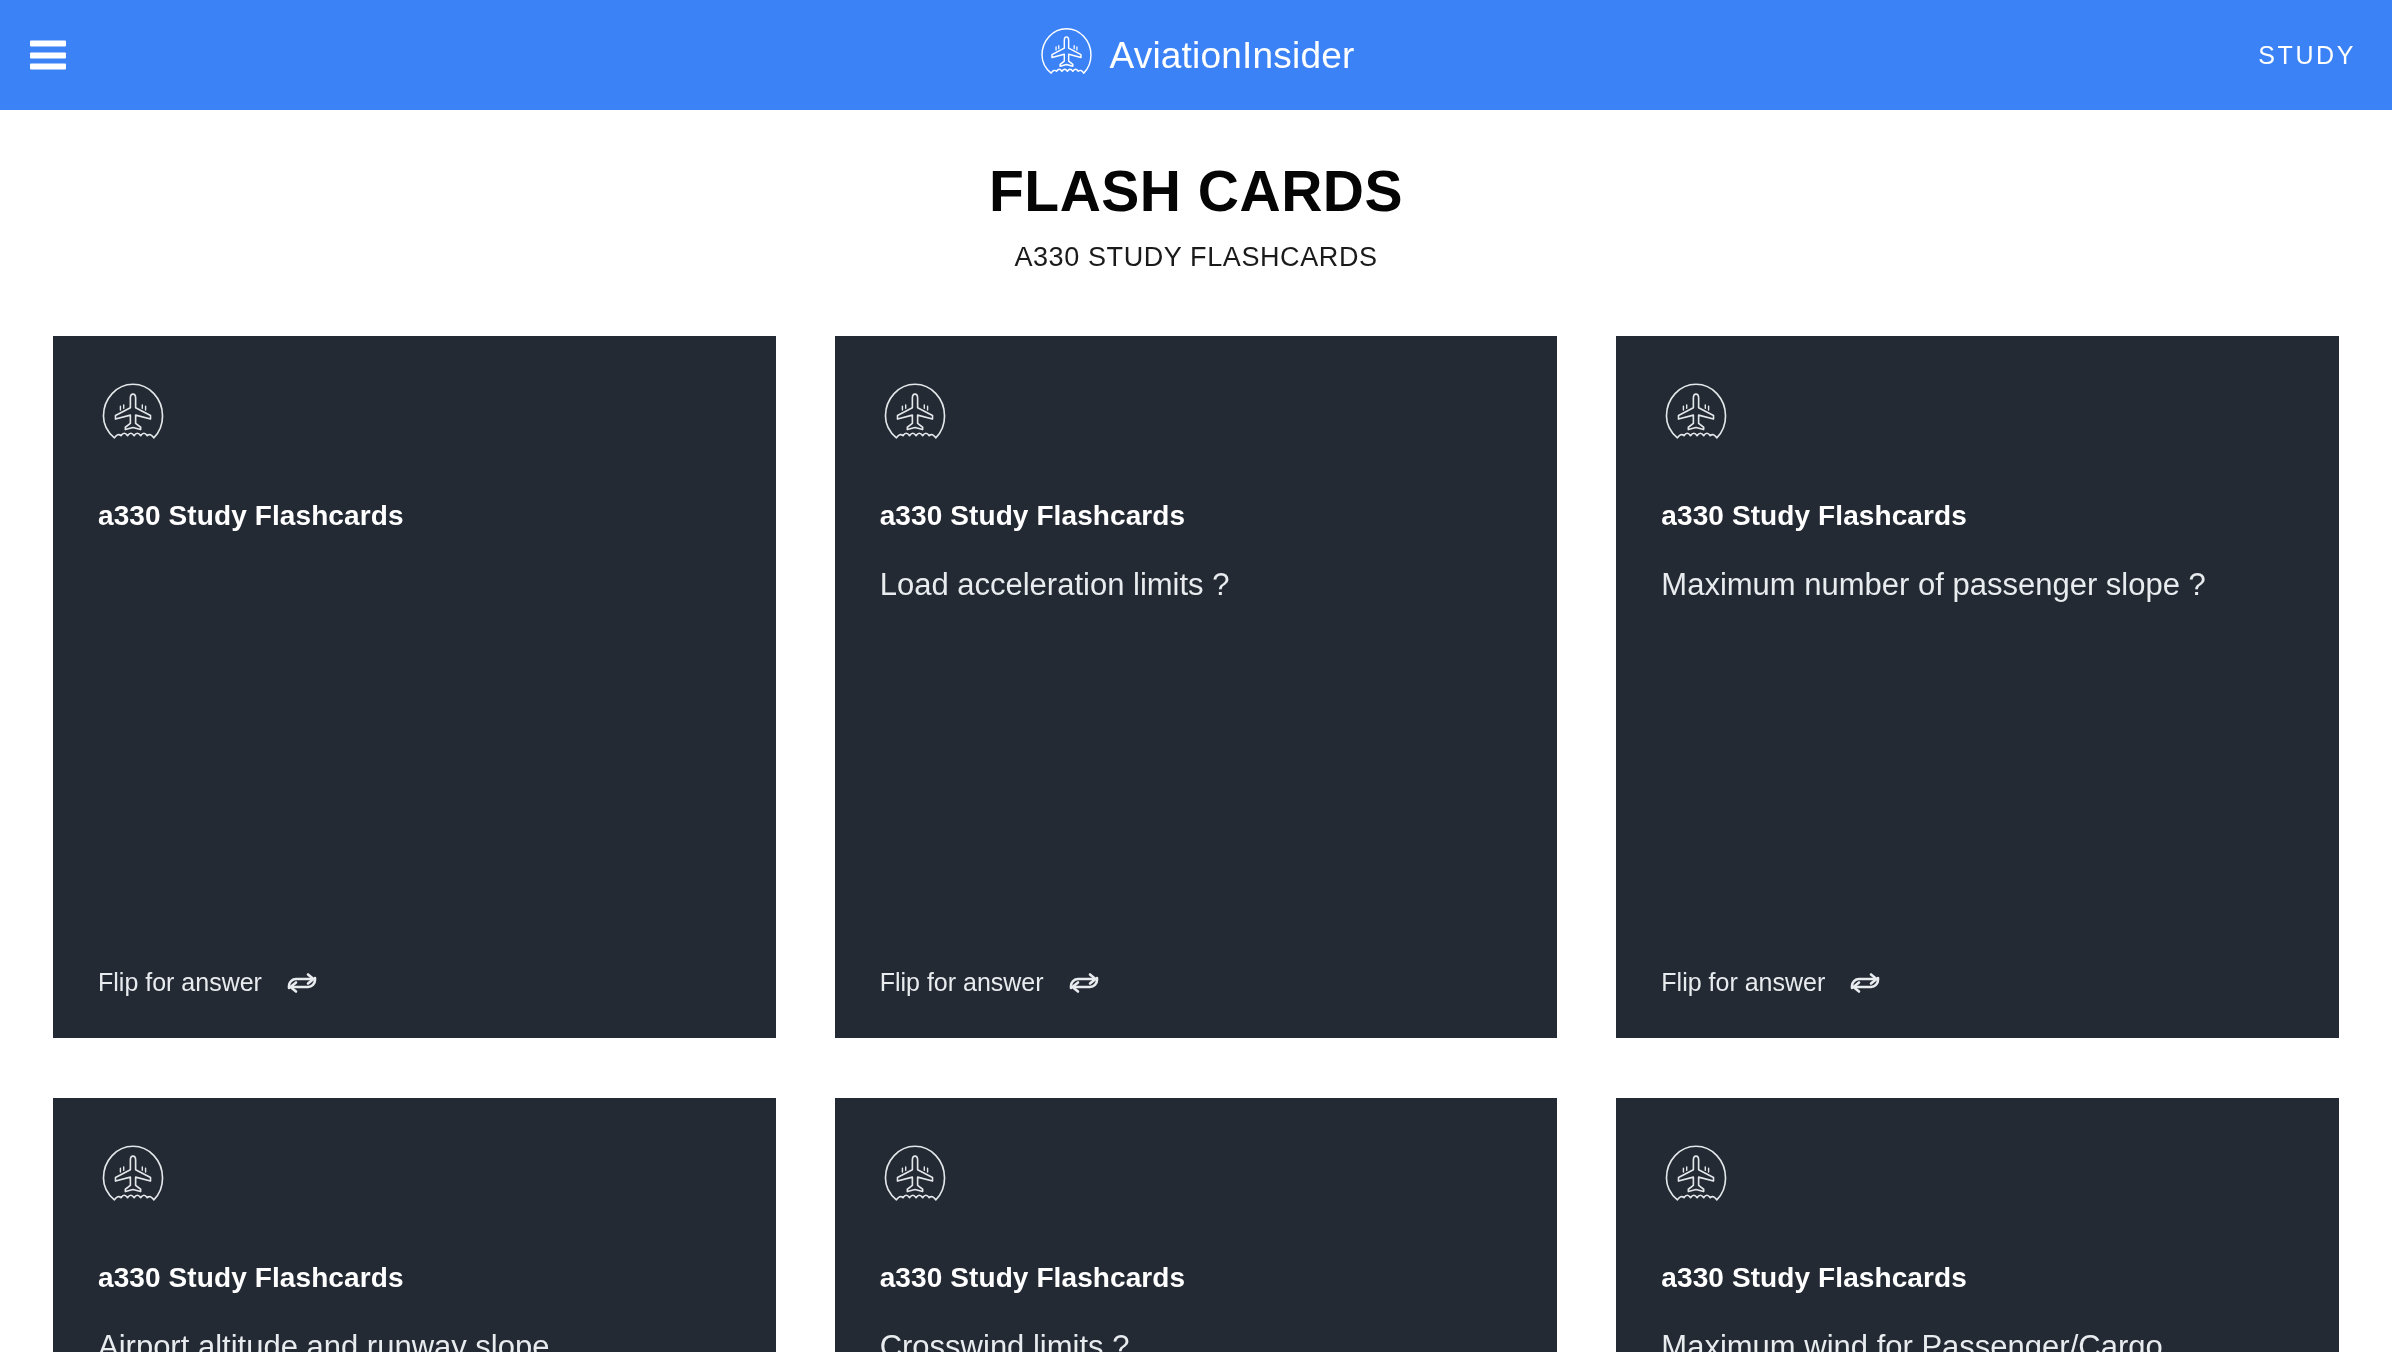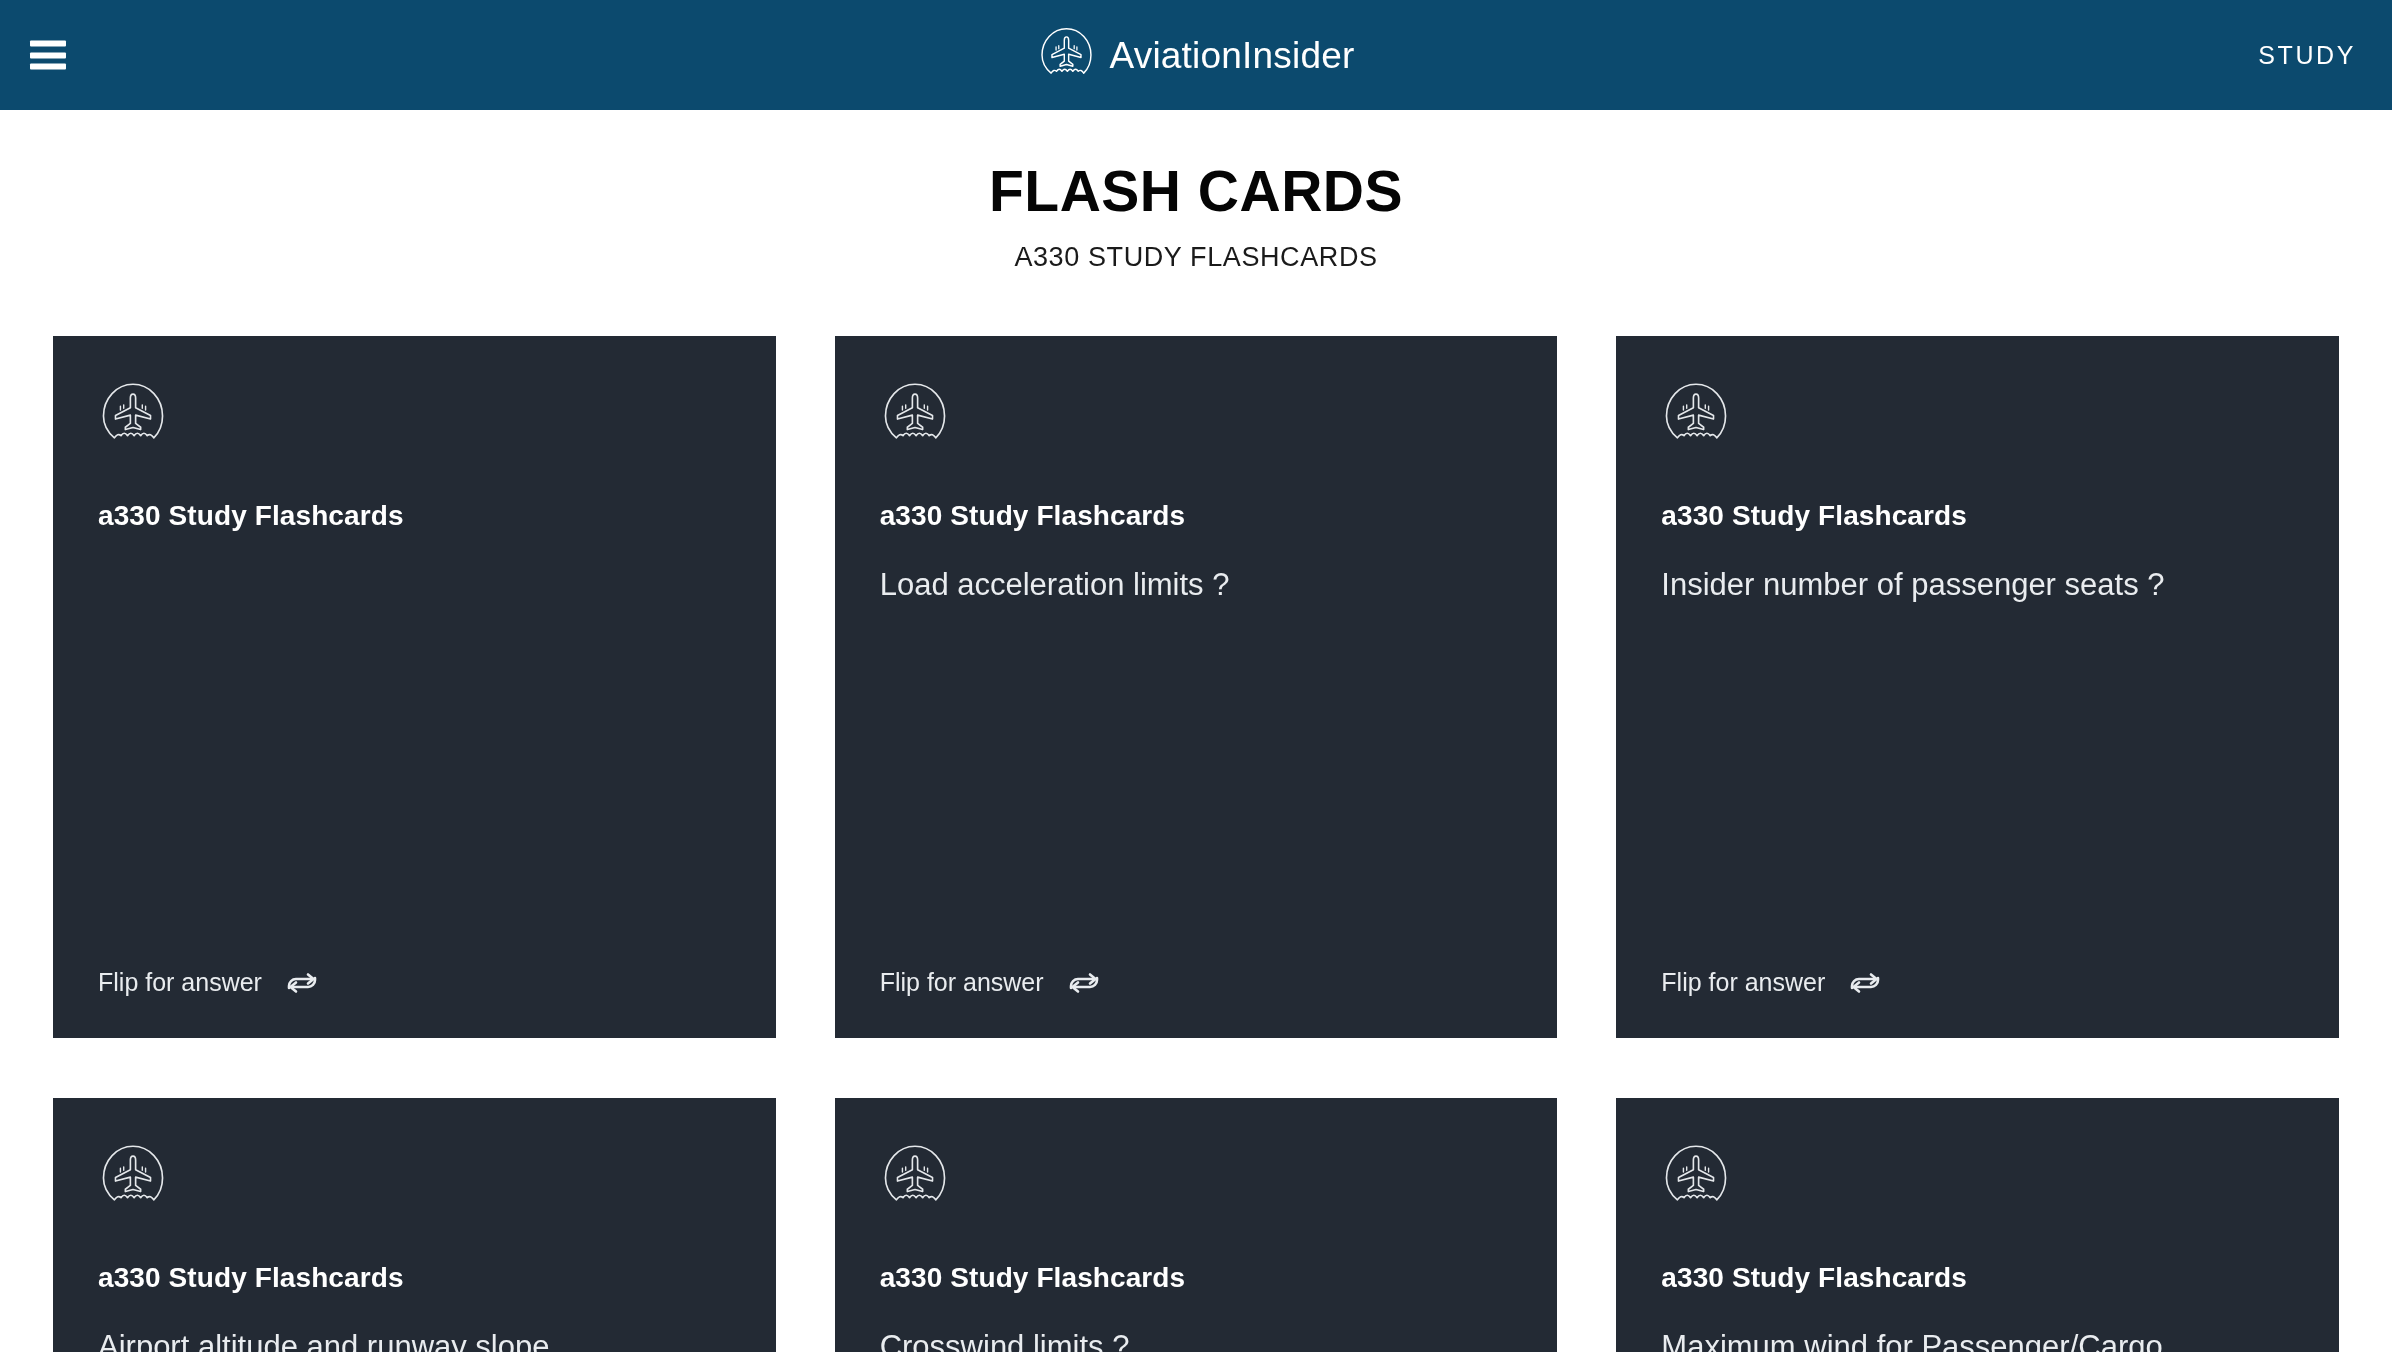--- a/index.html
+++ b/index.html
@@ -12,21 +12,21 @@
     overflow: hidden;
     background: #ffffff;
     font-family: "Liberation Sans", sans-serif;
     -webkit-font-smoothing: antialiased;
   }
 
   
   .header {
     position: relative;
     height: 110px;
-    background: #0c4a6e;
+    background: #3b82f6;
     display: flex;
     align-items: center;
     box-sizing: border-box;
   }
   .hamburger {
     position: absolute;
     left: 30px;
     top: 50%;
     transform: translateY(-50%);
     width: 36px;
@@ -230,21 +230,21 @@
     </div>
   </div>
 
   <div class="card">
     <svg class="card-icon" viewBox="0 0 64 64">
       <path d="M32 3 C 47 3 59 16 59 32 C 59 40 56 47 51 52 C 49 49 47 48 45 50 C 43 47 41 47 39 50 C 37 47 35 47 33 50 C 31 47 29 47 27 50 C 25 47 23 47 21 50 C 19 48 17 49 15 52 C 9 47 5 40 5 32 C 5 16 17 3 32 3 Z" fill="none" stroke="#e4e7ea" stroke-width="1.5" stroke-linejoin="round"></path>
       <path d="M32 12 C 33.6 12 34.4 13.6 34.4 15.6 L 34.4 24.5 L 48 31.6 L 48 34.8 L 34.4 31.2 L 34.4 38.8 L 39 42.3 L 39 44.4 L 32 42.5 L 25 44.4 L 25 42.3 L 29.6 38.8 L 29.6 31.2 L 16 34.8 L 16 31.6 L 29.6 24.5 L 29.6 15.6 C 29.6 13.6 30.4 12 32 12 Z" fill="none" stroke="#e4e7ea" stroke-width="1.5" stroke-linejoin="round"></path>
       <path d="M20.5 26.5 L 20.5 23 M23.5 25 L 23.5 21.8 M43.5 26.5 L 43.5 23 M40.5 25 L 40.5 21.8" fill="none" stroke="#e4e7ea" stroke-width="1.3" stroke-linecap="round"></path>
     </svg>
     <div class="card-kicker">a330 Study Flashcards</div>
-    <div class="card-question">Insider number of passenger seats ?</div>
+    <div class="card-question">Maximum number of passenger slope ?</div>
     <div class="card-spacer"></div>
     <div class="card-flip">
       <span>Flip for answer</span>
       <svg class="flip-icon" viewBox="0 0 40 30">
         <path d="M7 20 L 7 18 A 7 7 0 0 1 14 11 L 30 11" fill="none" stroke="#e9ecef" stroke-width="2.6" stroke-linecap="round"></path>
         <path d="M26 6.5 L 31.5 11 L 26 15.5" fill="none" stroke="#e9ecef" stroke-width="2.6" stroke-linecap="round" stroke-linejoin="round"></path>
         <path d="M33 10 L 33 12 A 7 7 0 0 1 26 19 L 10 19" fill="none" stroke="#e9ecef" stroke-width="2.6" stroke-linecap="round"></path>
         <path d="M14 14.5 L 8.5 19 L 14 23.5" fill="none" stroke="#e9ecef" stroke-width="2.6" stroke-linecap="round" stroke-linejoin="round"></path>
       </svg>
     </div>

